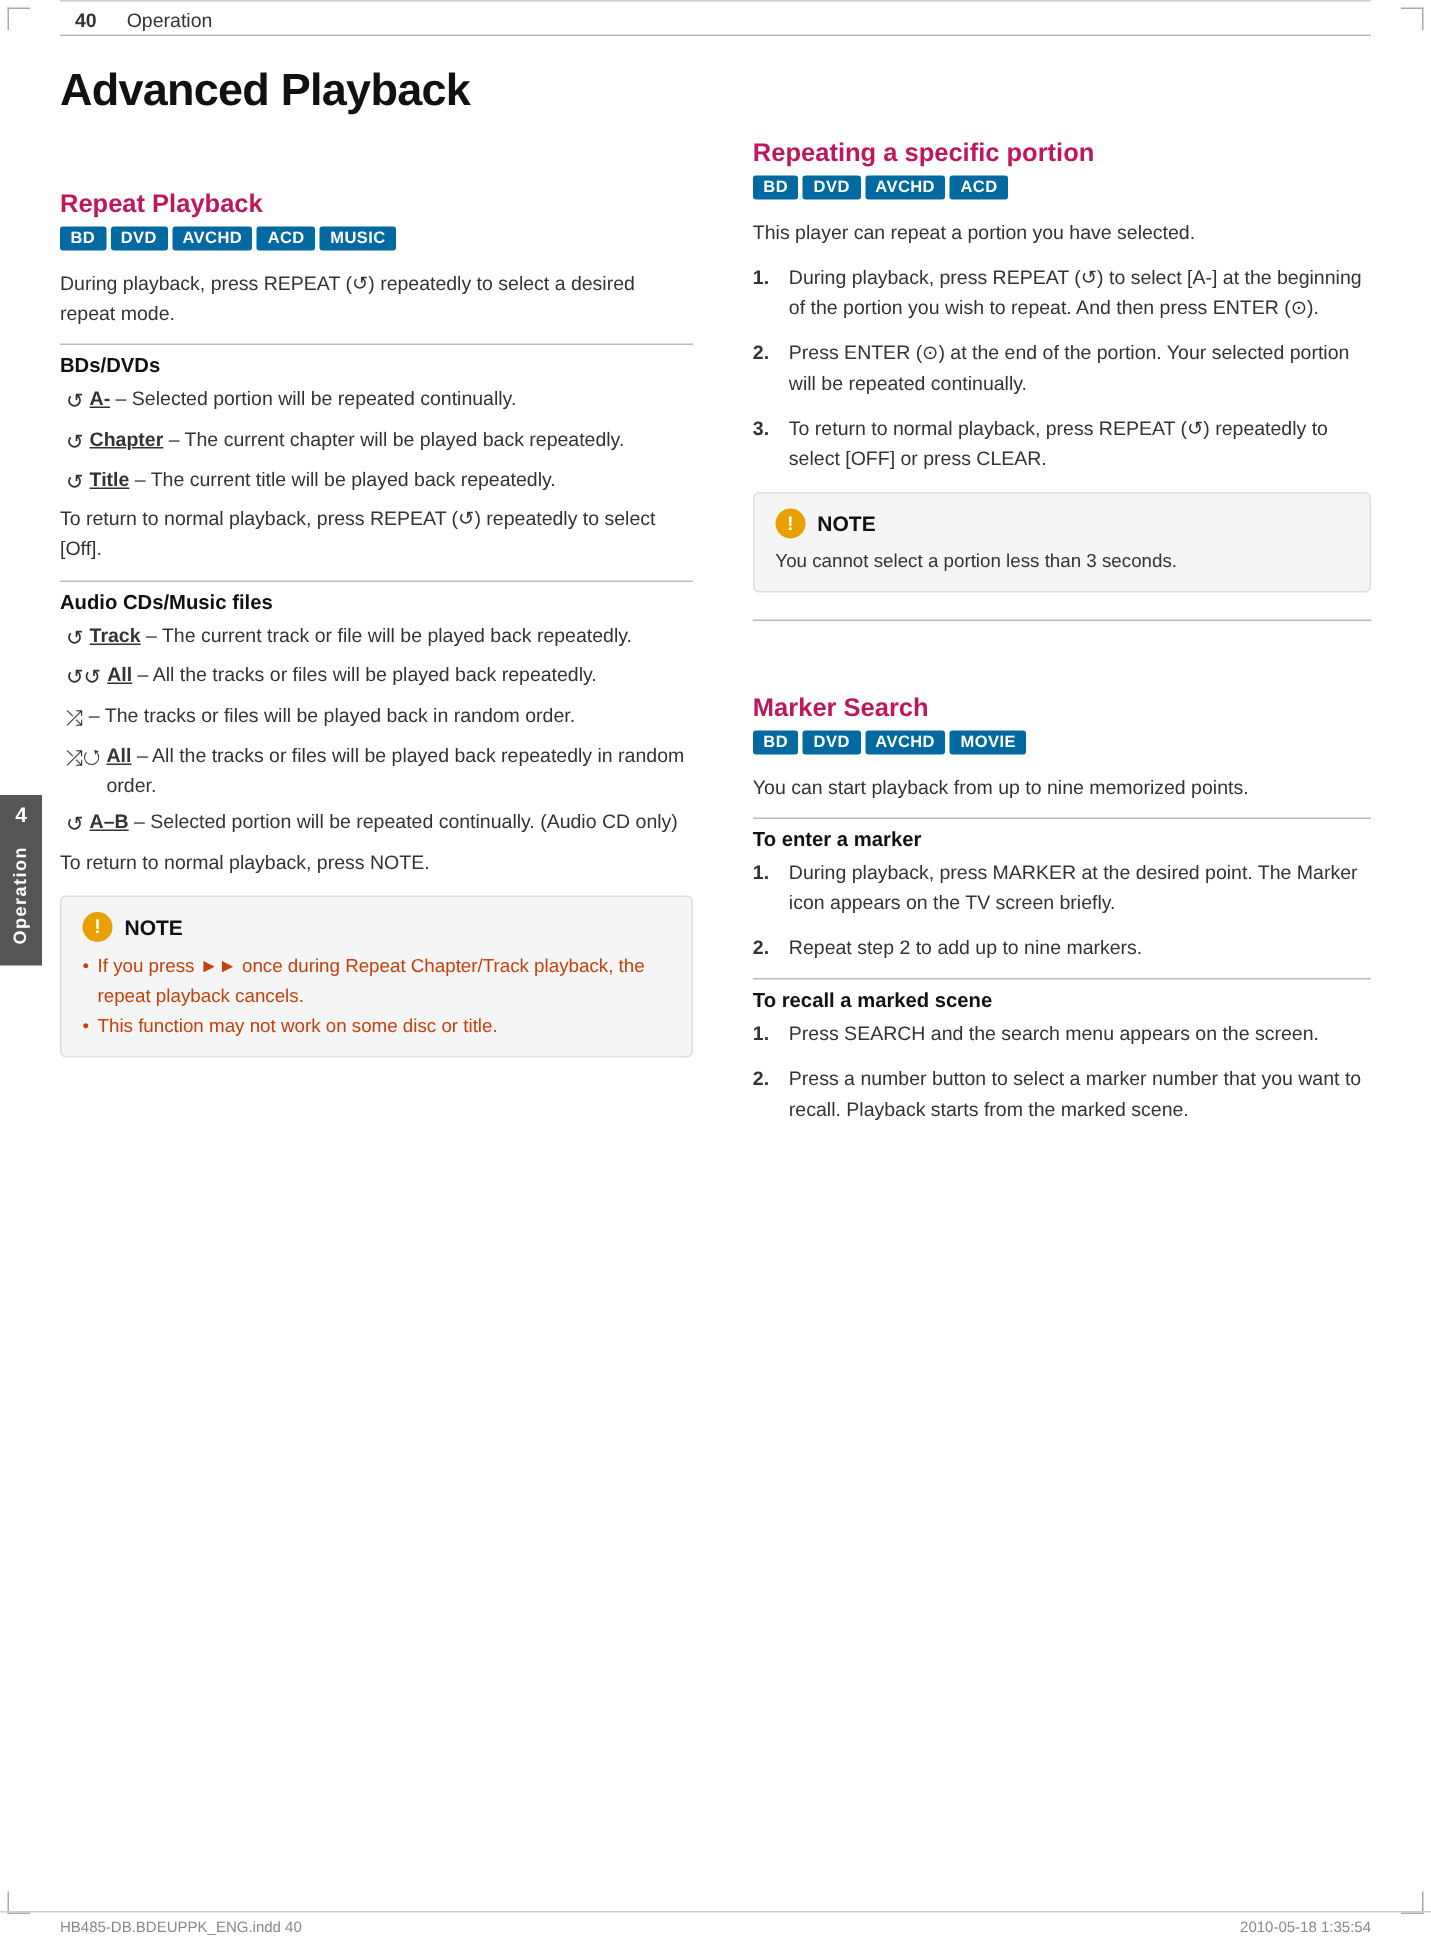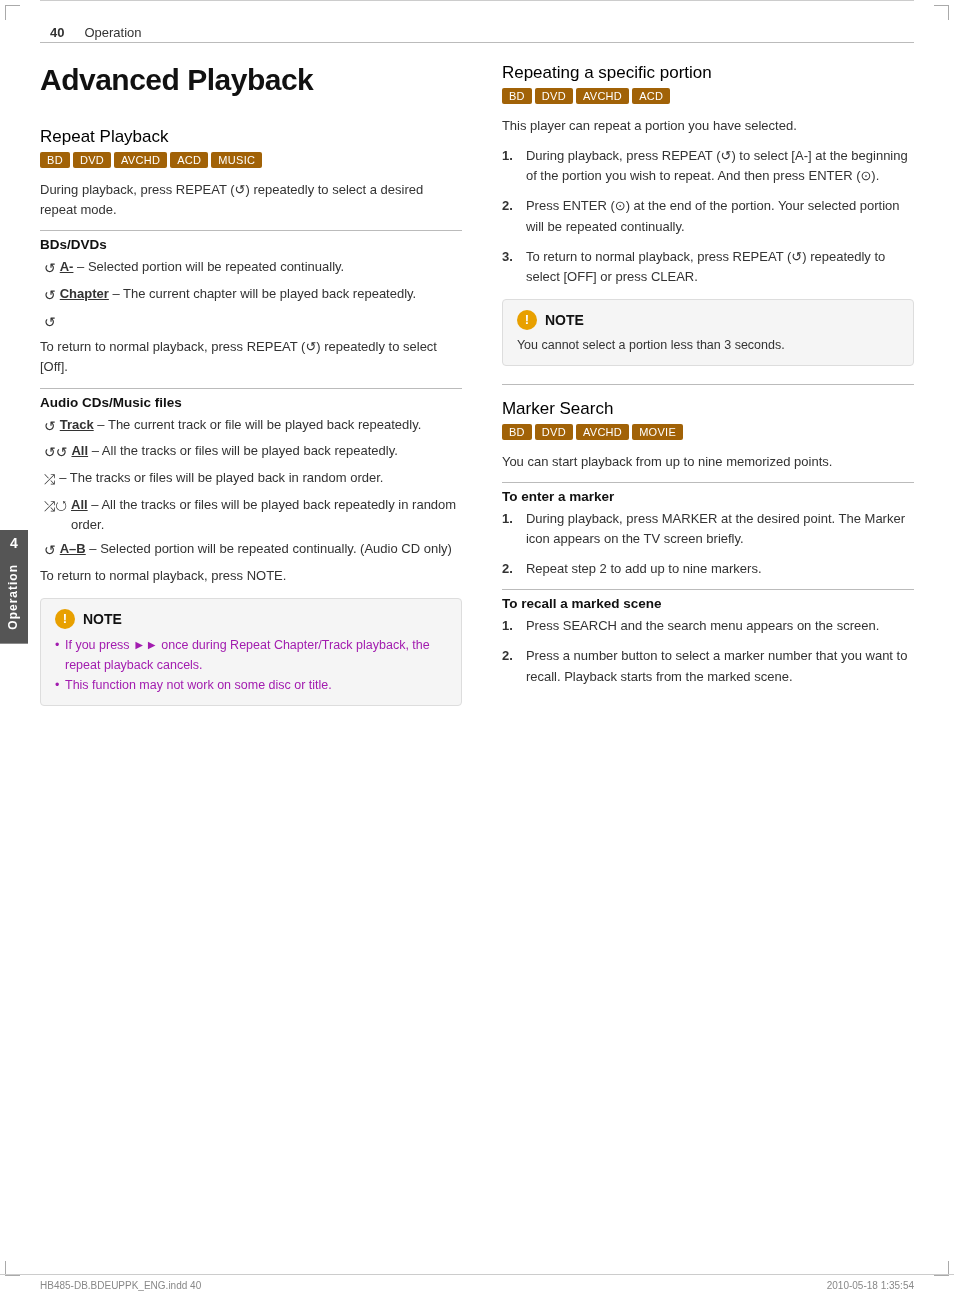--- a/index.html
+++ b/index.html
@@ -16,21 +16,21 @@
       width: 954px;
       min-height: 1301px;
       background: #fff;
       padding: 0;
       position: relative;
     }
     
     .top-line {
       border-top: 1px solid #ccc;
       margin: 0 40px;
-      padding-top: 24px;
+      padding-top: 5px;
       display: flex;
       align-items: center;
       padding-left: 10px;
     }
     .page-num {
       font-size: 13px;
       color: #333;
       font-weight: bold;
     }
     .page-section-label {
@@ -61,36 +61,37 @@
     .page-title {
       font-size: 30px;
       font-weight: bold;
       color: #111;
       margin-bottom: 30px;
       letter-spacing: -0.5px;
     }
     
     .section-heading {
       font-size: 17px;
-      font-weight: normal;
-      color: #000000;
+      font-weight: bold;
+      color: #be185d;
       margin-bottom: 5px;
+      margin-top: 48px;
     }
     
     .badge-row {
       display: flex;
       gap: 3px;
       margin-bottom: 12px;
       flex-wrap: wrap;
     }
     .badge {
-      background: #a16207;
+      background: #0369a1;
       color: #fff;
       font-size: 11px;
-      font-weight: normal;
+      font-weight: bold;
       padding: 2px 7px;
       border-radius: 2px;
       letter-spacing: 0.3px;
     }
     
     .body-text {
       font-size: 13px;
       line-height: 1.55;
       color: #333;
       margin-bottom: 10px;
@@ -159,21 +160,21 @@
       color: #111;
     }
     .note-text {
       font-size: 12.5px;
       line-height: 1.5;
       color: #333;
     }
     .note-bullet {
       font-size: 12.5px;
       line-height: 1.6;
-      color: #a21caf;
+      color: #c2410c;
       padding-left: 10px;
       position: relative;
     }
     .note-bullet::before {
       content: "•";
       position: absolute;
       left: 0;
     }
     
     .numbered-item {
@@ -289,20 +290,21 @@
       <div class="bullet-item">
         <span class="bullet-icon">↺</span>
         <span><span class="bold-text">A-</span> – Selected portion will be repeated continually.</span>
       </div>
       <div class="bullet-item">
         <span class="bullet-icon">↺</span>
         <span><span class="bold-text">Chapter</span> – The current chapter will be played back repeatedly.</span>
       </div>
       <div class="bullet-item">
         <span class="bullet-icon">↺</span>
+        <span><span class="bold-text">Title</span> – The current title will be played back repeatedly.</span>
       </div>
       <p class="body-text">To return to normal playback, press REPEAT (↺) repeatedly to select [Off].</p>
 
       <div class="subsection-heading">Audio CDs/Music files</div>
 
       <div class="bullet-item">
         <span class="bullet-icon">↺</span>
         <span><span class="bold-text">Track</span> – The current track or file will be played back repeatedly.</span>
       </div>
       <div class="bullet-item">

